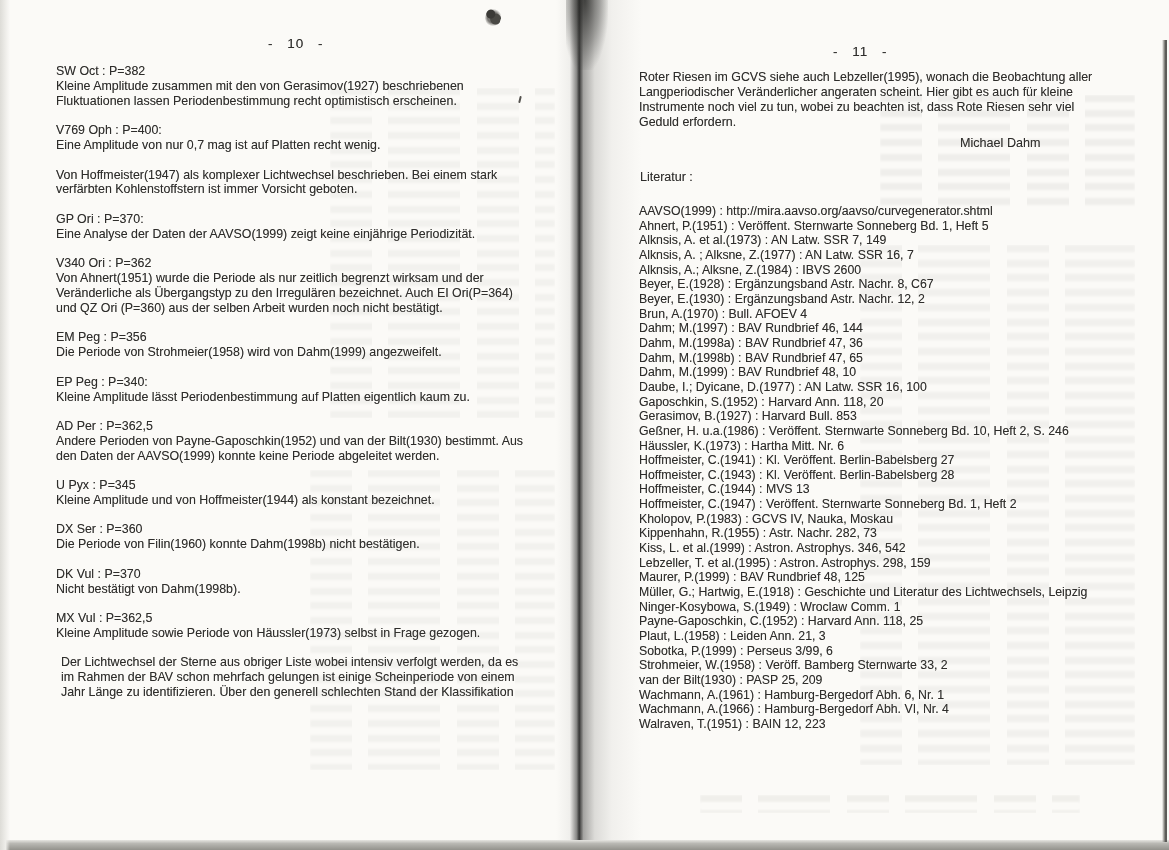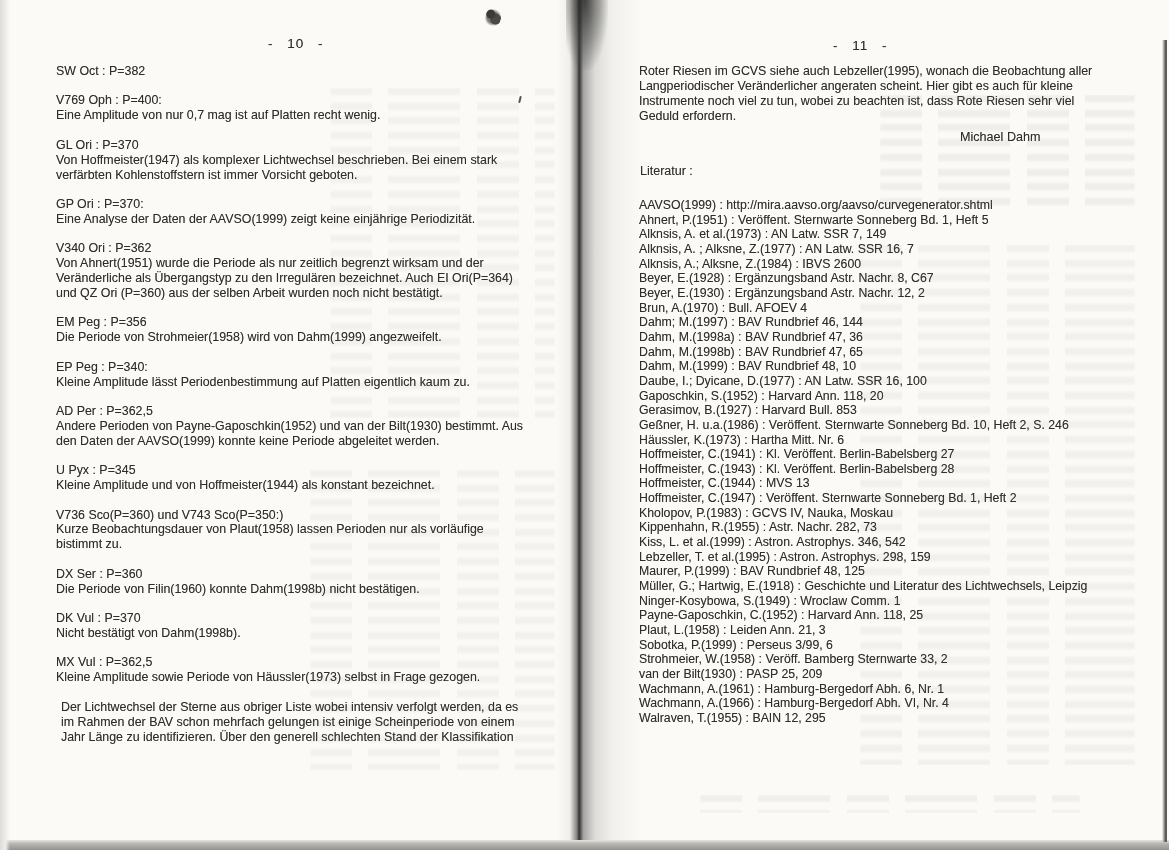--- a/index.html
+++ b/index.html
@@ -8,21 +8,21 @@
     width: 1169px; height: 850px;
     background: #fbfaf7;
     overflow: hidden;
     font-family: "Liberation Sans", sans-serif;
     color: #2e2d2b;
   }
   .txt { text-shadow: 0 0 0.5px rgba(50,50,48,0.4); }
 
   
   #page-left  { position: absolute; left: 0;   top: 0; width: 575px;  height: 850px; }
-  #page-right { position: absolute; left: 575px; top: 2px; width: 594px; height: 648px; }
+  #page-right { position: absolute; left: 575px; top: 8px; width: 594px; height: 648px; }
 
   .page-number {
     position: absolute; top: 36px;
     font-size: 13.5px; letter-spacing: 1px; word-spacing: 9px;
     white-space: pre;
   }
   #page-left  .page-number { left: 268px; }
   #page-right .page-number { left: 258px; }
 
   #left-content {
@@ -122,29 +122,30 @@
 
 <div id="scan">
 
   <div id="page-left">
     <div class="page-number txt">- 10 -</div>
 
     <div id="left-content" class="txt">
 
         <div class="entry">
           <div class="entry-heading">SW Oct : P=382</div>
+          <div class="entry-body">Kleine Amplitude zusammen mit den von Gerasimov(1927) beschriebenen
+Fluktuationen lassen Periodenbestimmung recht optimistisch erscheinen.</div>
         </div>
 
         <div class="entry">
           <div class="entry-heading">V769 Oph : P=400:</div>
           <div class="entry-body">Eine Amplitude von nur 0,7 mag ist auf Platten recht wenig.</div>
         </div>
 
         <div class="entry">
-          <div class="entry-heading">GL Ori : P=370</div>
           <div class="entry-body">Von Hoffmeister(1947) als komplexer Lichtwechsel beschrieben. Bei einem stark
 verfärbten Kohlenstoffstern ist immer Vorsicht geboten.</div>
         </div>
 
         <div class="entry">
           <div class="entry-heading">GP Ori : P=370:</div>
           <div class="entry-body">Eine Analyse der Daten der AAVSO(1999) zeigt keine einjährige Periodizität.</div>
         </div>
 
         <div class="entry">
@@ -168,25 +169,20 @@
           <div class="entry-heading">AD Per : P=362,5</div>
           <div class="entry-body">Andere Perioden von Payne-Gaposchkin(1952) und van der Bilt(1930) bestimmt. Aus
 den Daten der AAVSO(1999) konnte keine Periode abgeleitet werden.</div>
         </div>
 
         <div class="entry">
           <div class="entry-heading">U Pyx : P=345</div>
           <div class="entry-body">Kleine Amplitude und von Hoffmeister(1944) als konstant bezeichnet.</div>
         </div>
 
-        <div class="entry">
-          <div class="entry-heading">V736 Sco(P=360) und V743 Sco(P=350:)</div>
-          <div class="entry-body">Kurze Beobachtungsdauer von Plaut(1958) lassen Perioden nur als vorläufige
-bistimmt zu.</div>
-        </div>
 
         <div class="entry">
           <div class="entry-heading">DX Ser : P=360</div>
           <div class="entry-body">Die Periode von Filin(1960) konnte Dahm(1998b) nicht bestätigen.</div>
         </div>
 
         <div class="entry">
           <div class="entry-heading">DK Vul : P=370</div>
           <div class="entry-body">Nicht bestätigt von Dahm(1998b).</div>
         </div>
@@ -280,21 +276,21 @@
         <div class="reference-item">Sobotka, P.(1999) : Perseus 3/99, 6</div>
 
         <div class="reference-item">Strohmeier, W.(1958) : Veröff. Bamberg Sternwarte 33, 2</div>
 
         <div class="reference-item">van der Bilt(1930) : PASP 25, 209</div>
 
         <div class="reference-item">Wachmann, A.(1961) : Hamburg-Bergedorf Abh. 6, Nr. 1</div>
 
         <div class="reference-item">Wachmann, A.(1966) : Hamburg-Bergedorf Abh. VI, Nr. 4</div>
 
-        <div class="reference-item">Walraven, T.(1955) : BAIN 12, 295</div>
+        <div class="reference-item">Walraven, T.(1951) : BAIN 12, 223</div>
 
       </div>
   </div>
 
   <div class="ghost-text" id="ghost-left-1"></div>
   <div class="ghost-text" id="ghost-left-2"></div>
   <div class="ghost-text" id="ghost-right-1"></div>
   <div class="ghost-text" id="ghost-right-2"></div>
   <div class="ghost-text" id="ghost-right-3"></div>
 

